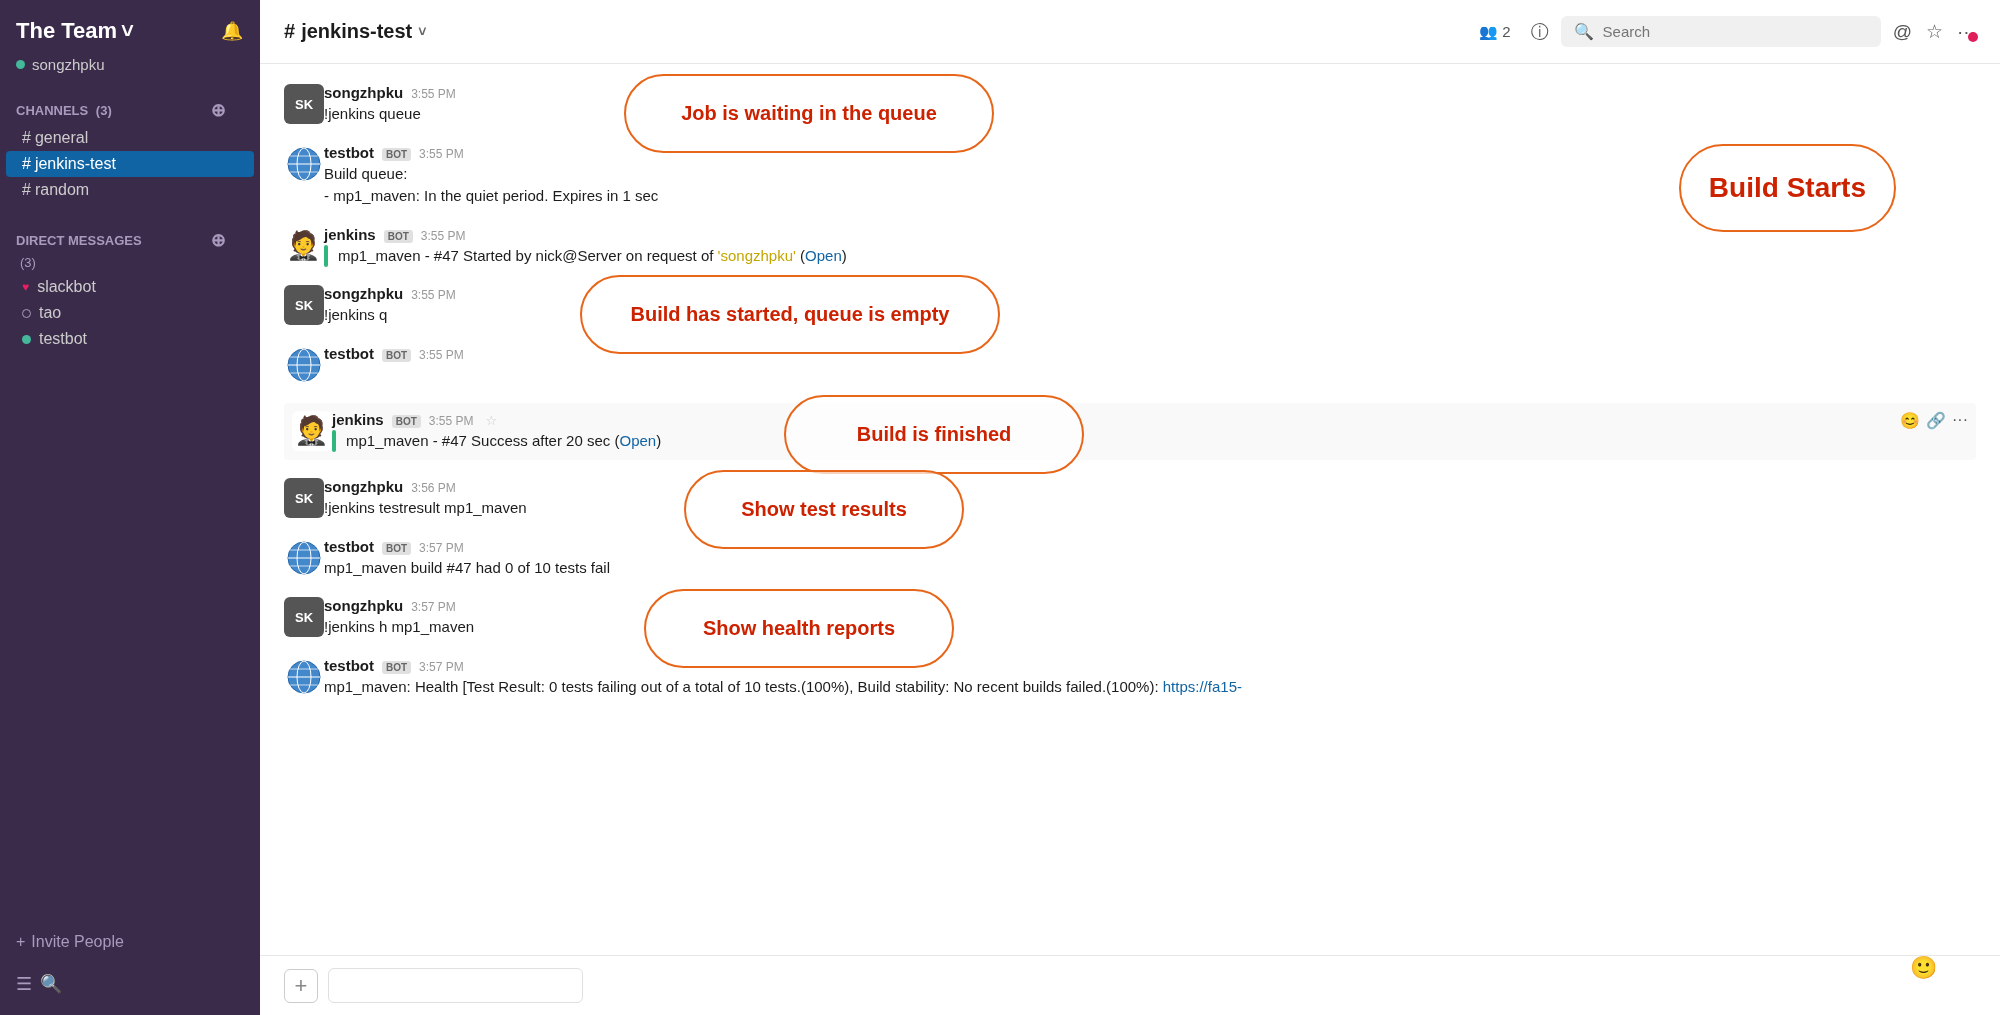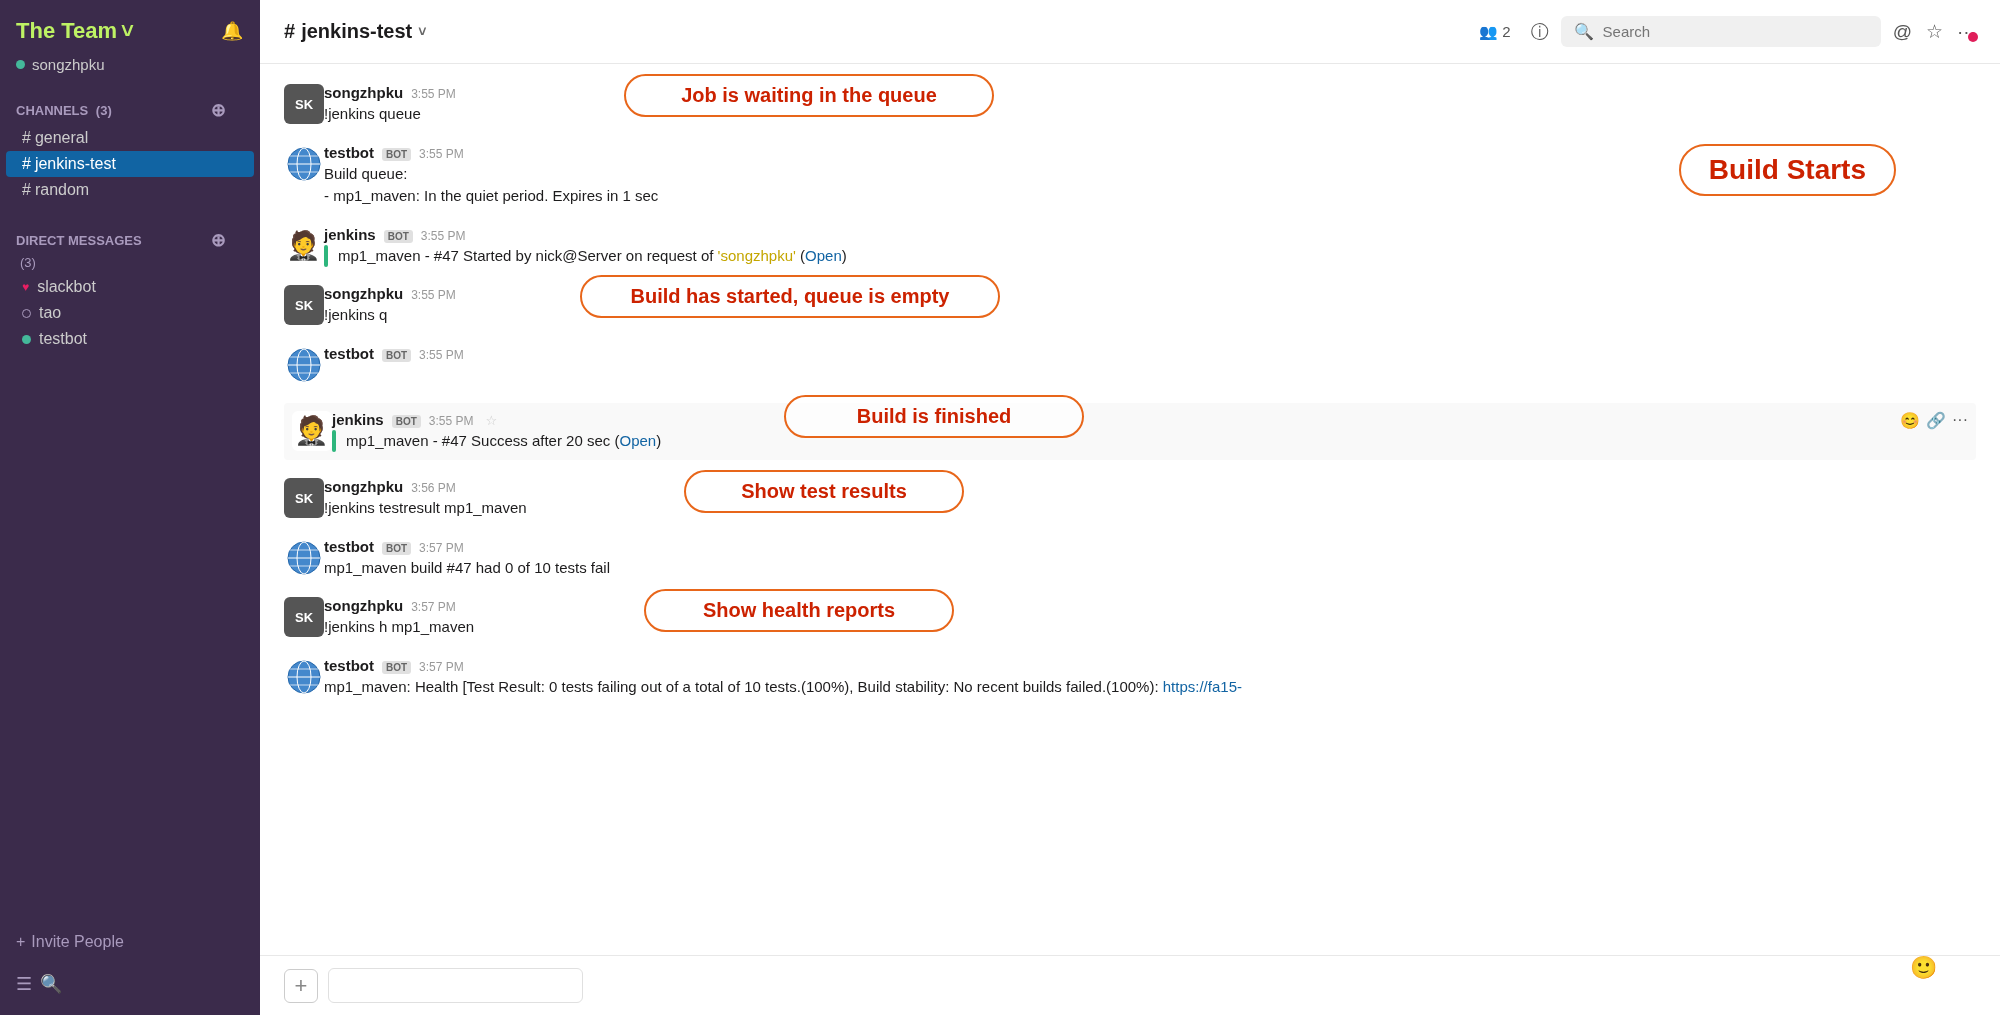--- a/index.html
+++ b/index.html
@@ -16,21 +16,21 @@
       height: 100%;
       padding-bottom: 10px;
     }
     #sidebar-header {
       padding: 18px 16px 10px 16px;
       display: flex;
       align-items: center;
       justify-content: space-between;
     }
     #team-name {
-      color: #bef264;
+      color: #ffffff;
       font-size: 22px;
       font-weight: 700;
       display: flex;
       align-items: flex-start;
       gap: 4px;
     }
     #bell-icon { color: #ccc; font-size: 18px; cursor: pointer; }
     #current-user {
       padding: 2px 16px 12px 16px;
       display: flex;
@@ -231,21 +231,21 @@
       border: 2.5px solid #e8661a;
       border-radius: 50px;
       display: flex;
       align-items: center;
       justify-content: center;
       font-size: 22px;
       font-weight: 900;
       color: #cc2200;
       pointer-events: none;
       white-space: nowrap;
-      padding: 8px 28px;
+      padding: 26px 28px;
       background: rgba(255,255,255,0.7);
     }
 
     
     .msg-actions {
       display: flex;
       align-items: center;
       gap: 6px;
       margin-left: auto;
       color: #555;

